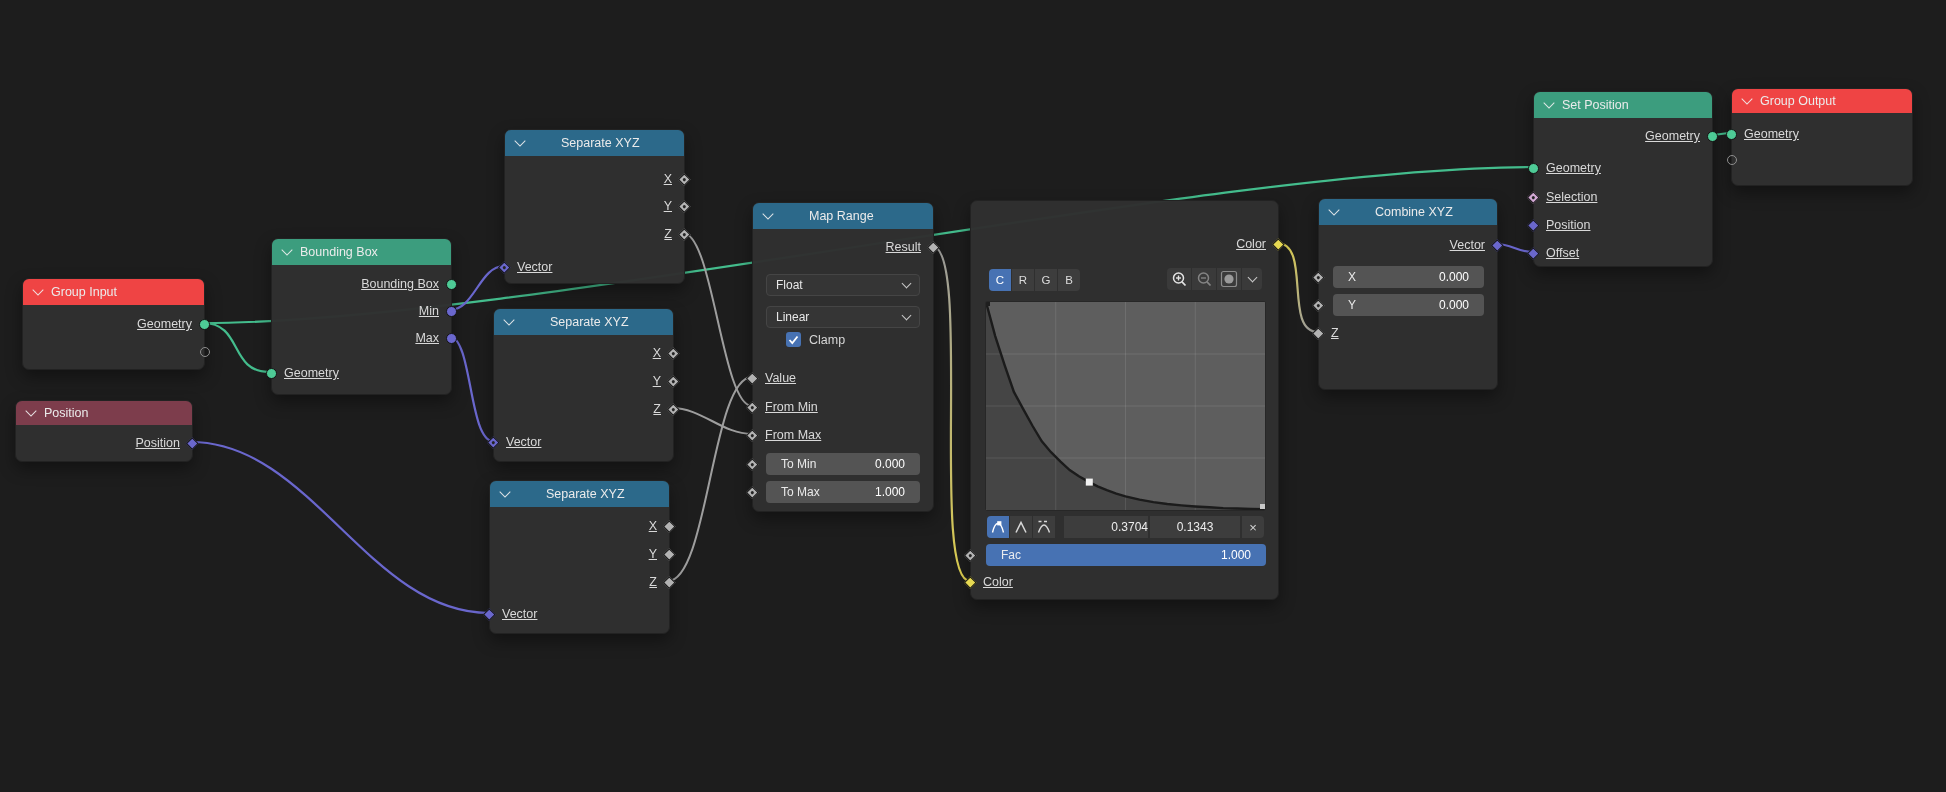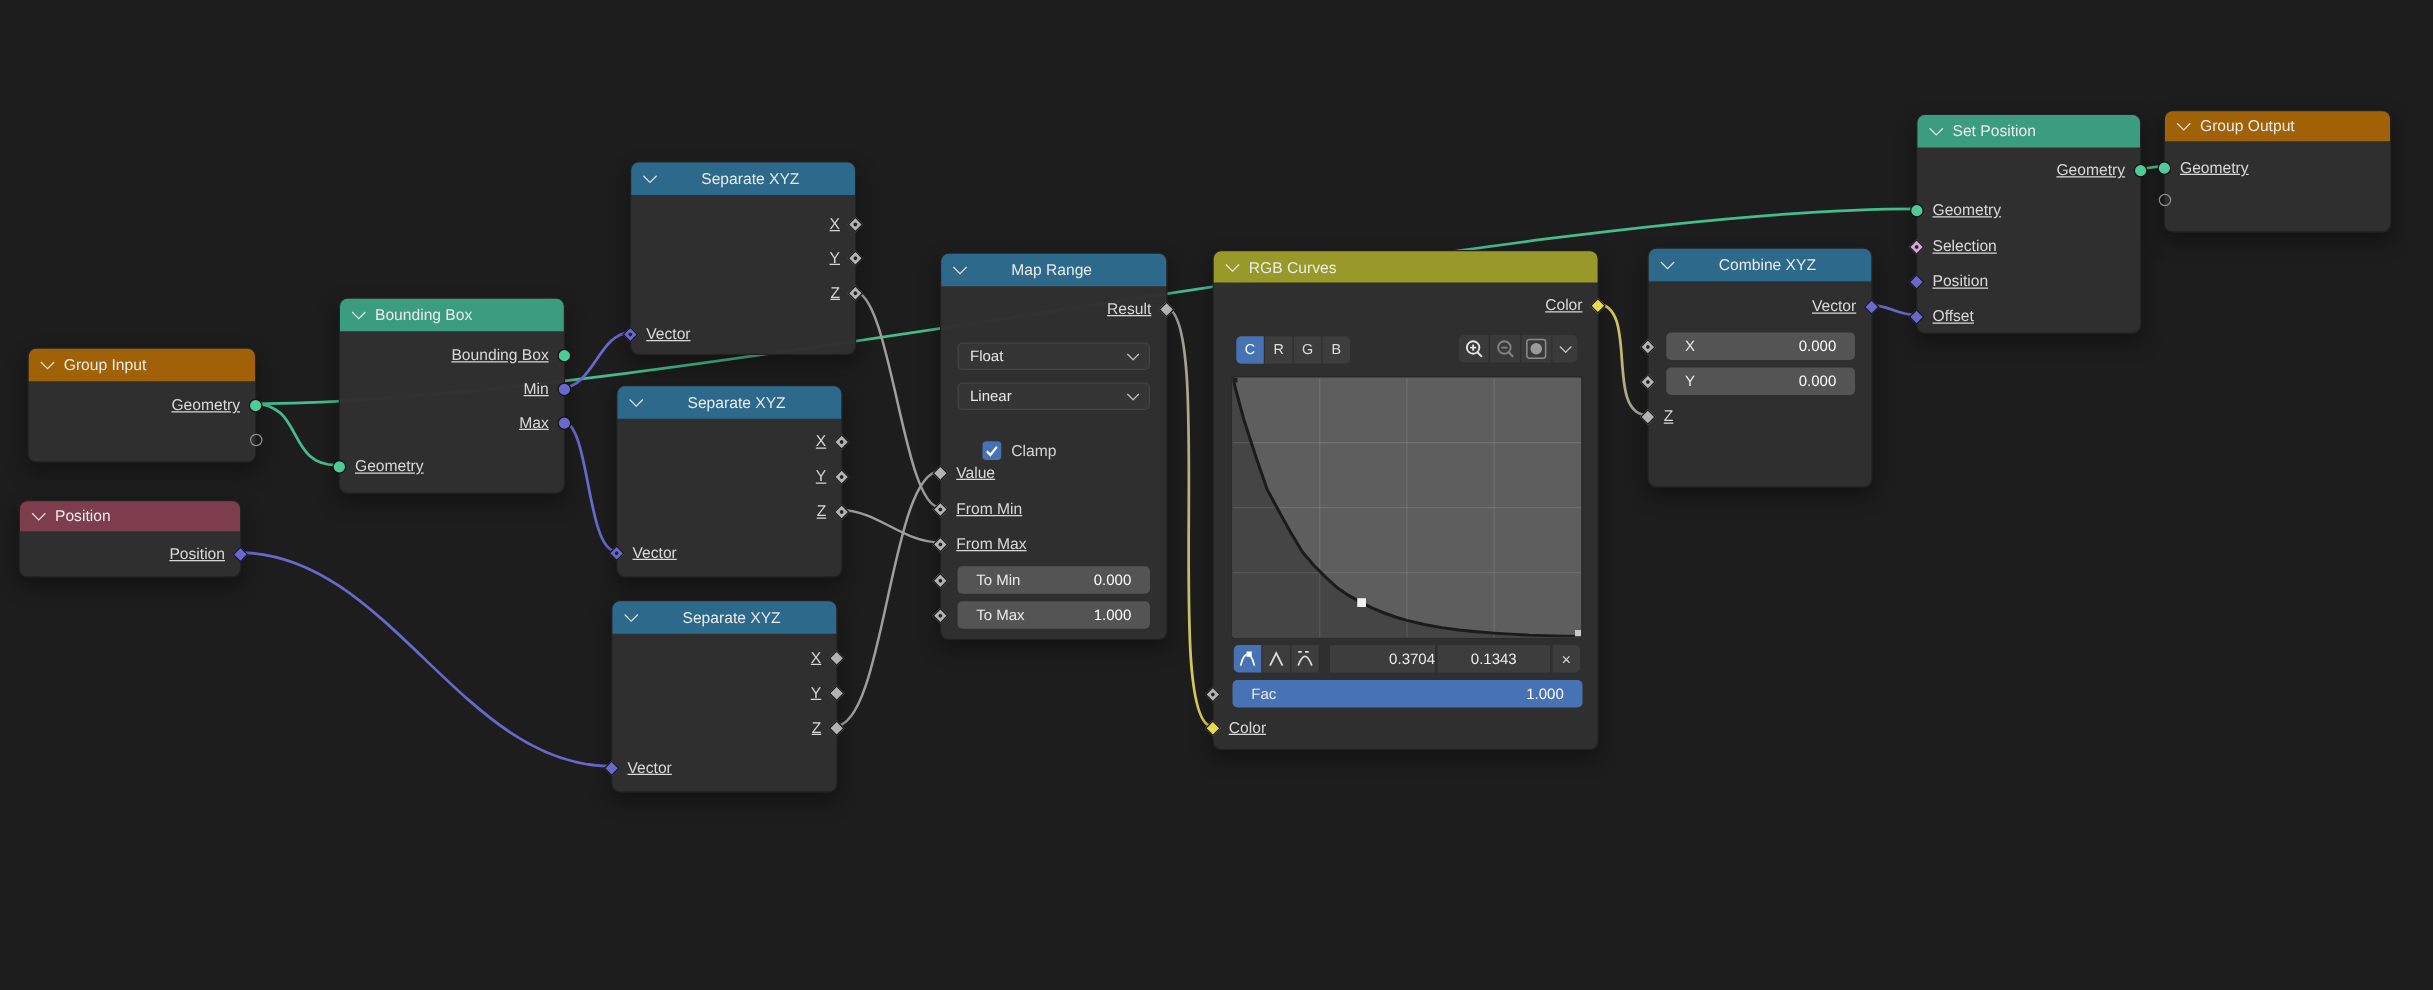--- a/index.html
+++ b/index.html
@@ -3,21 +3,21 @@
 <meta charset="utf-8">
 <style>
   html,body{margin:0;padding:0;background:#1d1d1d;}
   #canvas{position:relative;width:1946px;height:792px;background:#1d1d1d;overflow:hidden;
           font-family:"Liberation Sans",sans-serif;font-size:12.5px;color:#d6d6d6;}
   #wires{position:absolute;left:0;top:0;z-index:0;}
   .node{position:absolute;background:rgba(48,48,48,0.98);border:1px solid #222;border-radius:7px;
         box-shadow:0 7px 16px rgba(0,0,0,.38);z-index:1;}
   .hdr{display:flex;align-items:center;gap:9px;padding:0 11px;height:26px;border-radius:6px 6px 0 0;
        color:#ebebeb;overflow:hidden;white-space:nowrap;}
-  .hdr-dark{background:#a16207;}
+  .hdr-dark{background:#ef4444;}
   .hdr-green{background:#3c9d7e;}
   .hdr-blue{background:#2c698a;gap:37px;}
   .hdr-olive{background:#999929;}
   .hdr-maroon{background:#7d3d4c;}
   .chev{width:7px;height:7px;border-right:1.7px solid rgba(240,240,240,.9);
         border-bottom:1.7px solid rgba(240,240,240,.9);transform:rotate(45deg);margin-top:-4px;flex:none;}
   .row{position:absolute;left:0;right:0;height:28px;display:flex;align-items:center;color:#d9d9d9;text-decoration:underline;}
   .row.out{justify-content:flex-end;padding-right:12px;}
   .row.in{padding-left:12px;}
   .sock{position:absolute;width:12px;height:12px;margin-top:-6px;z-index:3;}
@@ -257,21 +257,21 @@
         <div class="s-diamond c-gray"></div>
       </div>
     <div class="dd" style="top:71px;">
       <span>Float</span>
       <span class="vchev"></span>
     </div>
     <div class="dd" style="top:103px;">
       <span>Linear</span>
       <span class="vchev"></span>
     </div>
-    <div class="cbrow" style="top:149px;padding-left:20px;">
+    <div class="cbrow" style="top:128px;padding-left:20px;">
       <span class="cb">
         <svg width="11" height="10" viewBox="0 0 11 10">
           <polyline points="1.5,5 4.3,8 9.5,1.5" fill="none" stroke="#fff" stroke-width="1.8"></polyline>
         </svg>
       </span>
       <span>Clamp</span>
     </div>
     <div class="row in" style="top:161px;">
         <span>Value</span>
       </div>
@@ -300,24 +300,20 @@
       </div>
     <div class="sock sl" style="top:261px;">
         <div class="s-diamond s-dot c-gray"></div>
       </div>
     <div class="sock sl" style="top:289px;">
         <div class="s-diamond s-dot c-gray"></div>
       </div>
   </div>
 
   <div class="node" style="left:970px;top:200px;width:307px;height:398px;">
-    <div class="hdr hdr-olive" style="height:25px;">
-      <span class="chev"></span>
-      <span>RGB Curves</span>
-    </div>
     <div class="row out" style="top:29px;">
         <span>Color</span>
       </div>
     <div class="sock sr" style="top:43px;">
         <div class="s-diamond c-yellow"></div>
       </div>
 
     <div class="seg" style="left:18px;top:68px;">
       <button class="sb sel">C</button>
       <button class="sb">R</button>

